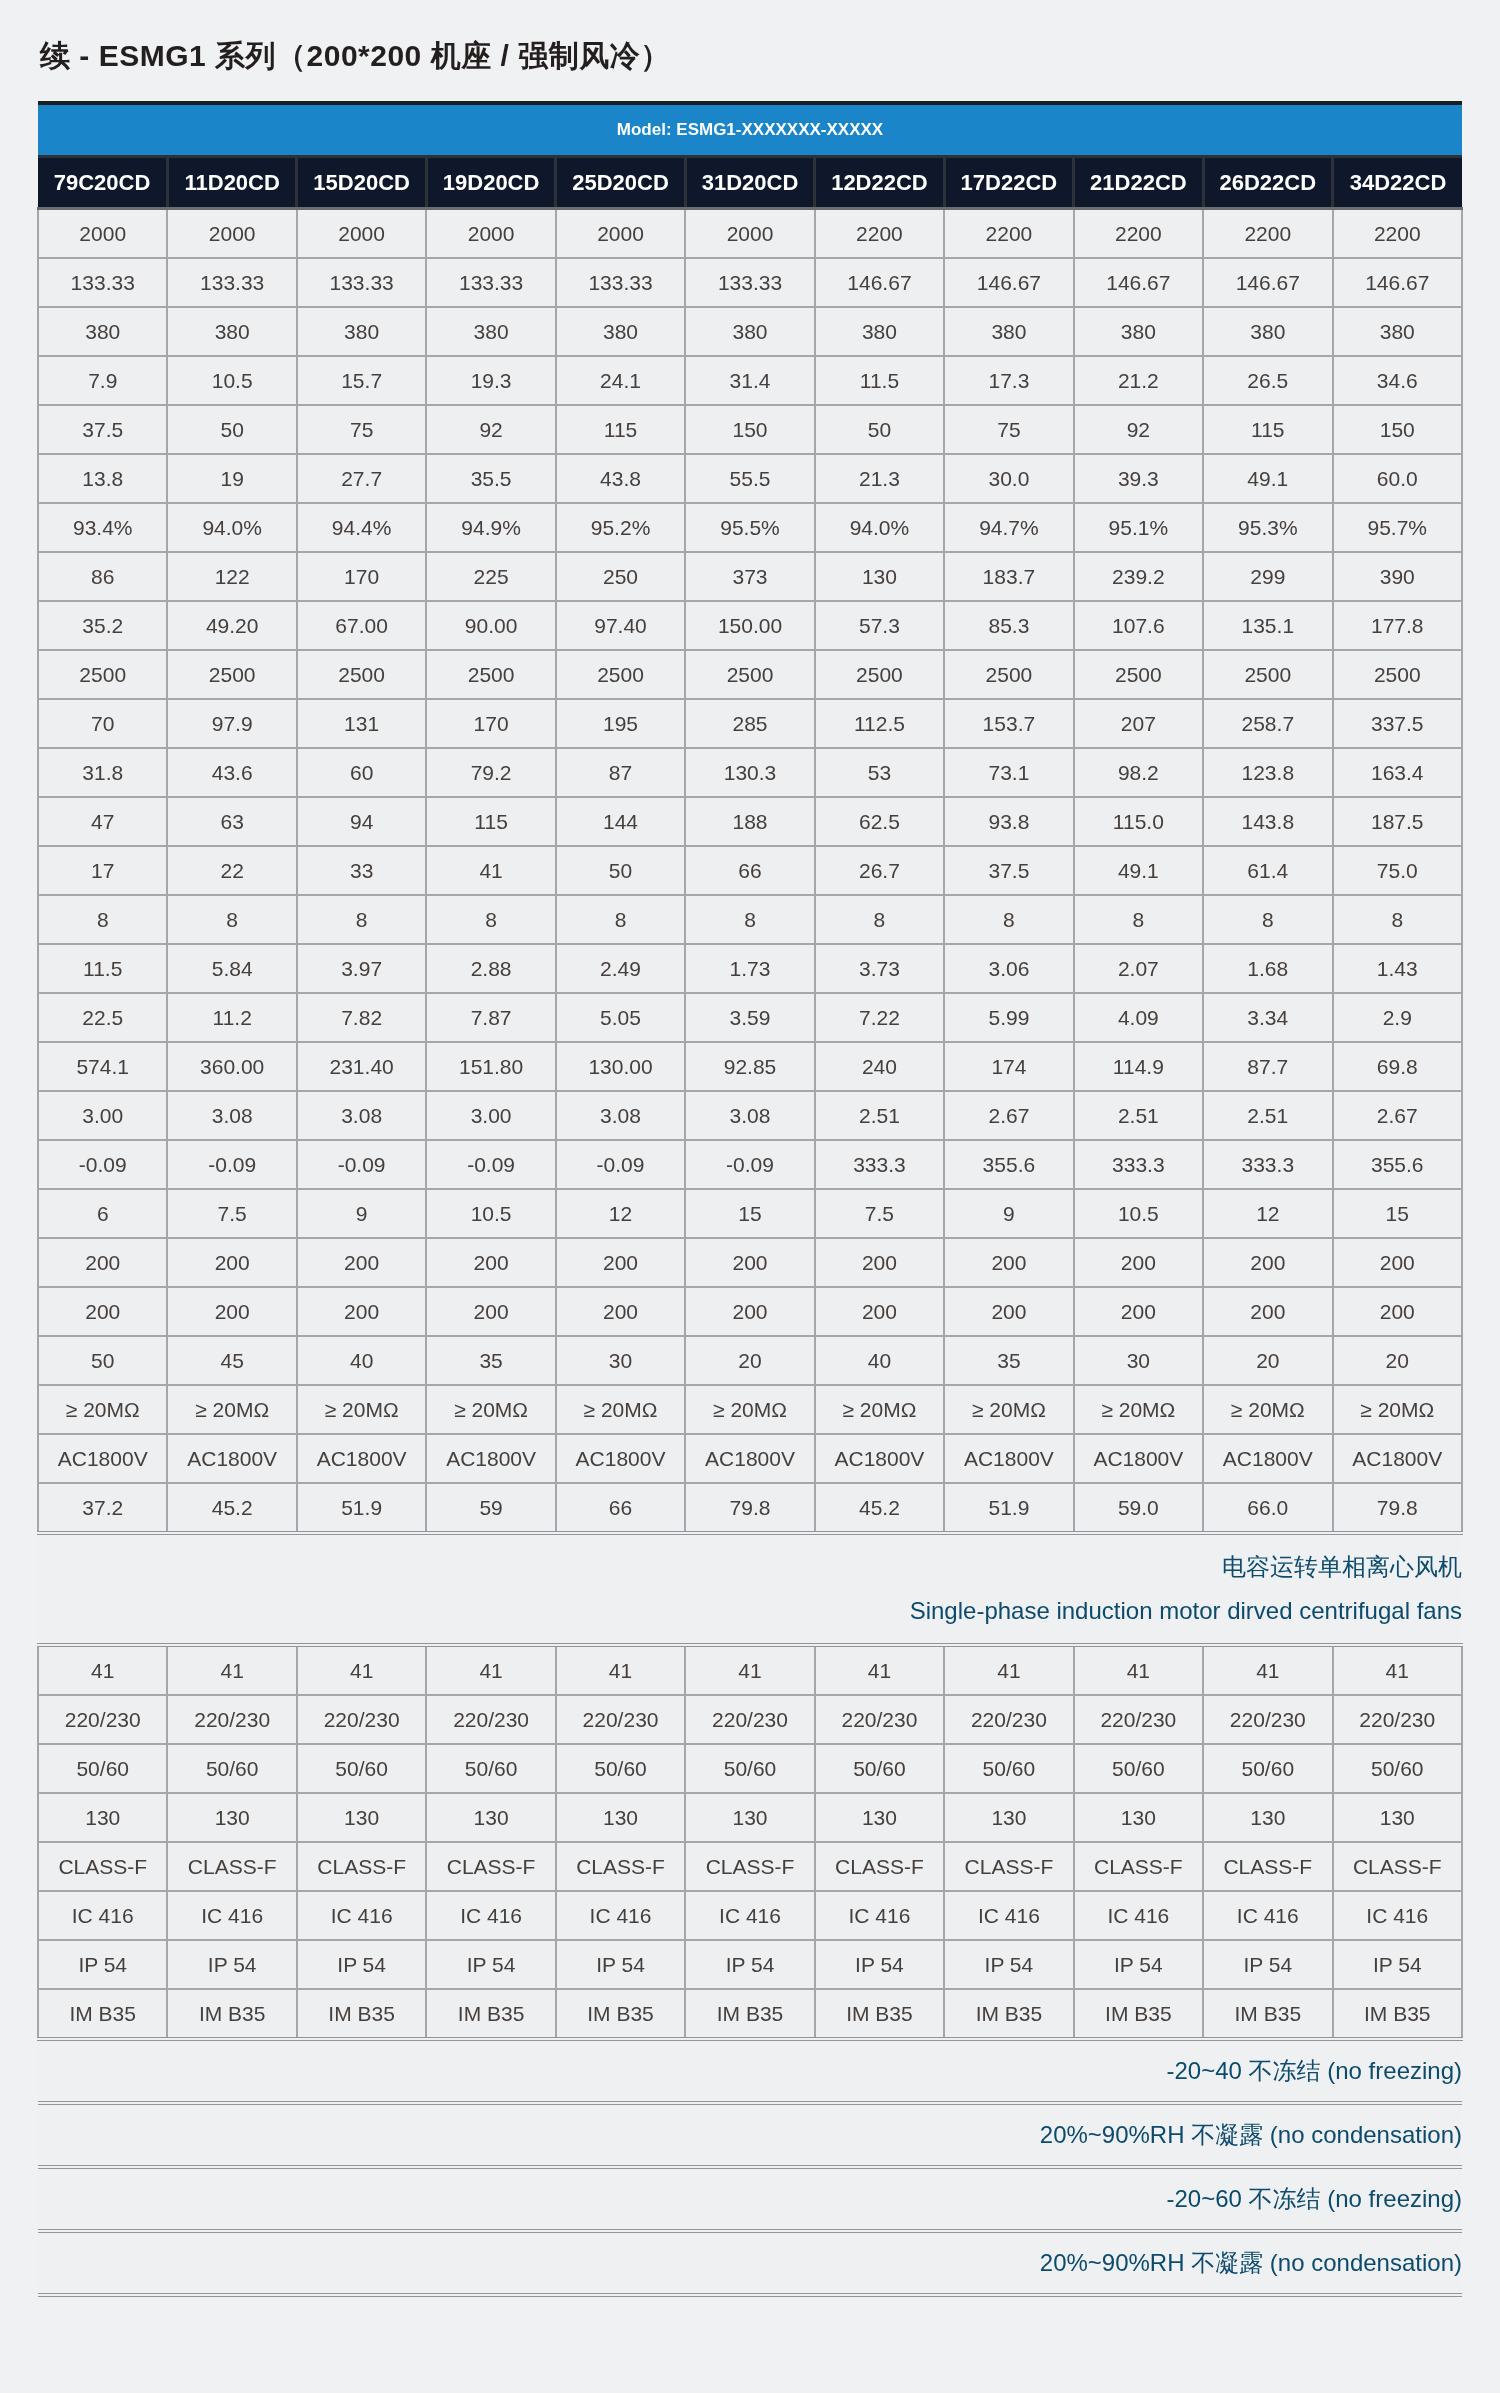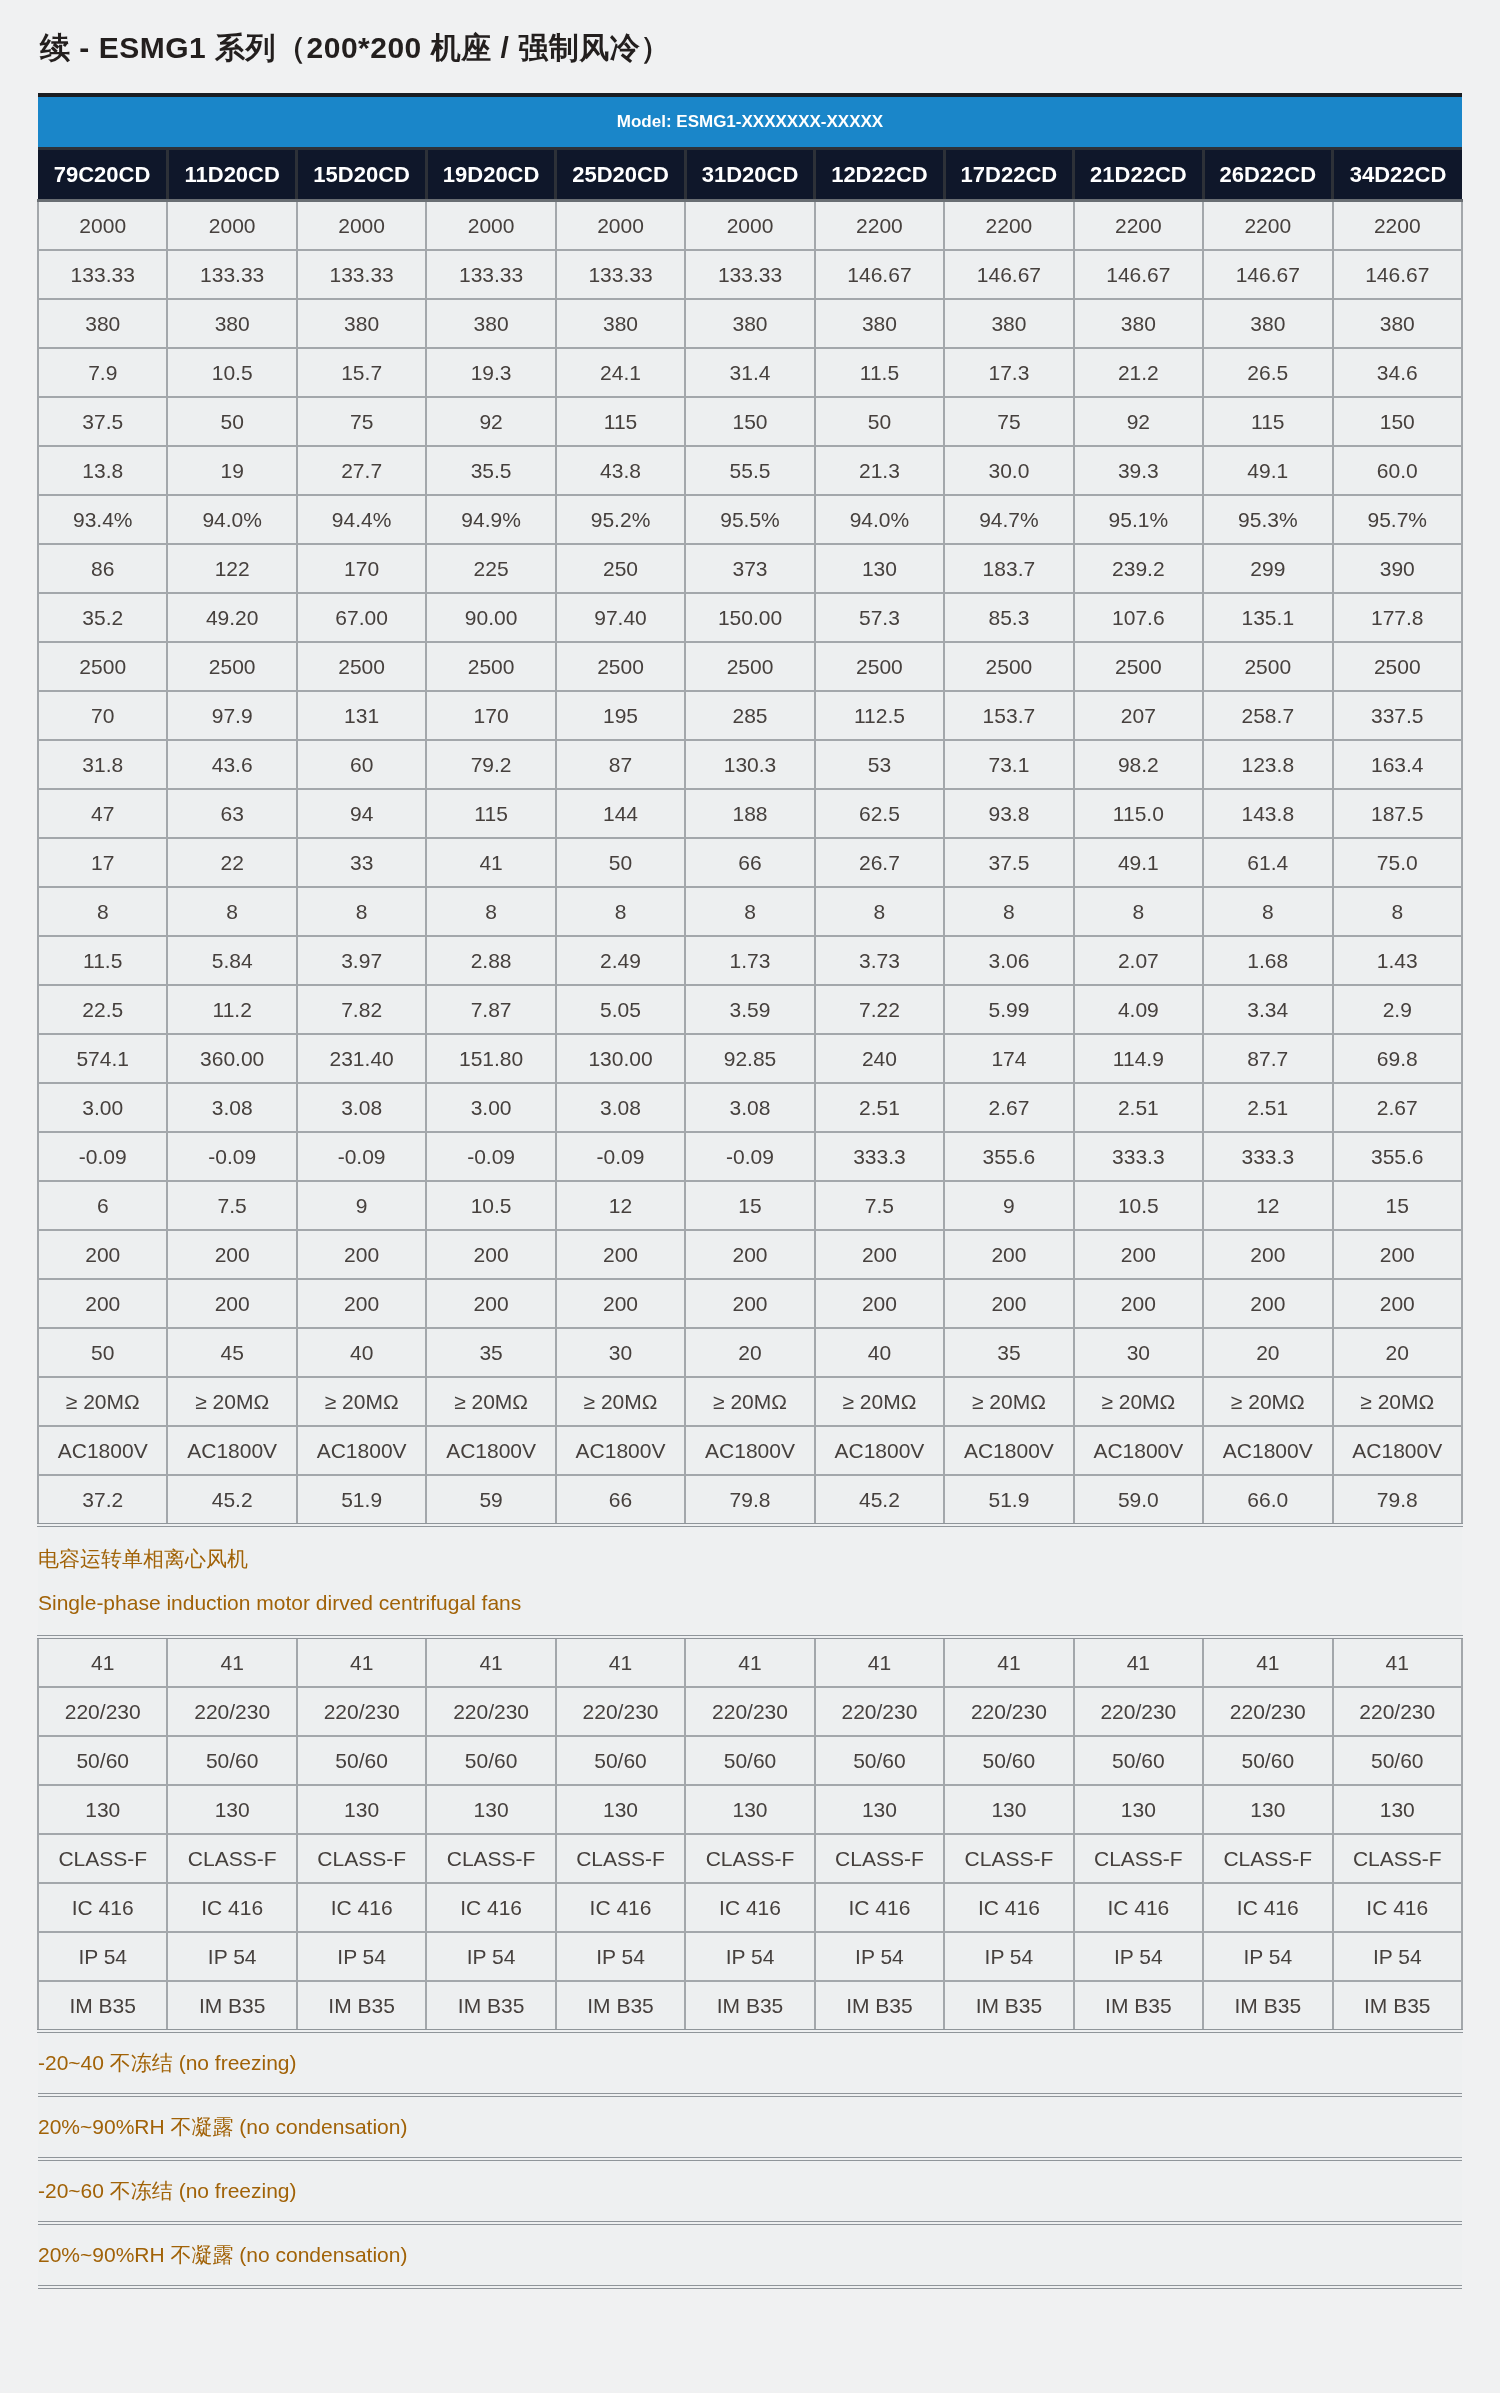--- a/index.html
+++ b/index.html
@@ -6,21 +6,21 @@
     margin: 0;
     padding: 0;
     background: #f0f1f2;
     font-family: "Liberation Sans", "DejaVu Sans", sans-serif;
   }
   .page {
     width: 1500px;
     height: 2393px;
     background: #f0f1f2;
     box-sizing: border-box;
-    padding: 22px 37px 0 37px;
+    padding: 30px 37px 0 37px;
   }
   .page-title {
     font-size: 30px;
     font-weight: bold;
     color: #231f1e;
     margin: 6px 0 24px 3px;
     letter-spacing: 0.5px;
   }
   table.spec {
     width: 1426px;
@@ -61,23 +61,23 @@
     color: #46403d;
     padding: 0;
   }
   
   td.span {
     background: #eef0f1;
     border-top: 4px double #8f959a;
     border-bottom: 4px double #8f959a;
     border-left: none;
     border-right: none;
-    text-align: left;
-    font-size: 21px;
-    color: #a16207;
+    text-align: right;
+    font-size: 24px;
+    color: #0c4a6e;
     height: 48px;
     padding: 6px 0;
   }
   td.span.twoline { height: 96px; }
   td.span.twoline div { line-height: 44px; }
 </style>
 </head>
 <body>
 
 <div class="page">

